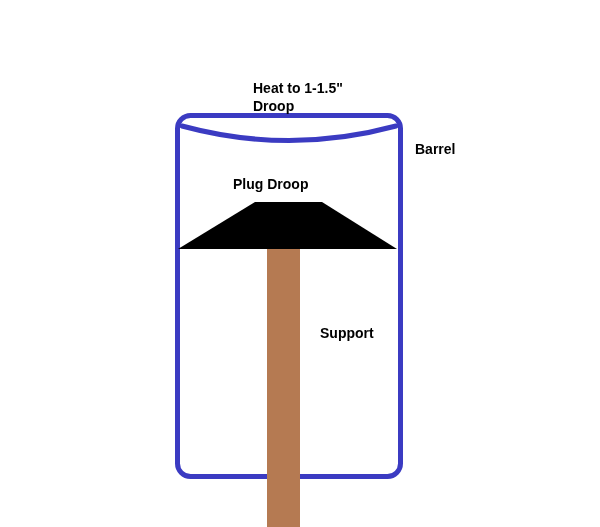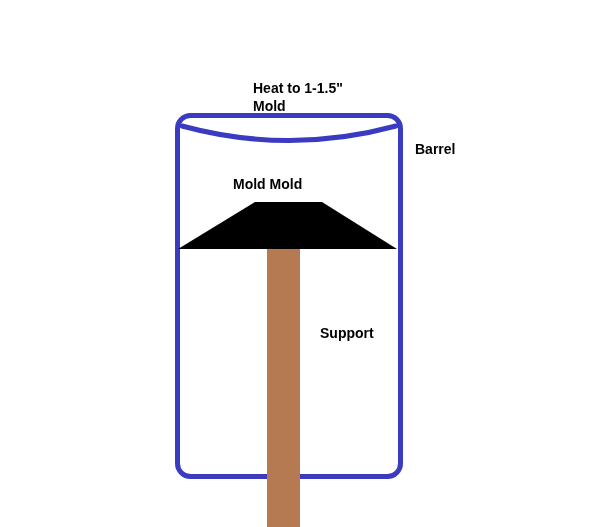--- a/index.html
+++ b/index.html
@@ -44,22 +44,22 @@
 
     <path d="M 182 126 Q 289 155 396 126" fill="none" stroke-width="5" stroke-linecap="round" stroke="#3b3bc2"></path>
 
     <rect x="267" y="245" width="33" height="282" fill="#b57a52"></rect>
 
     <polygon points="178,249 255,202 322,202 397,249" fill="#000000"></polygon>
   </svg>
 
   <div class="label label-heat">
     <div>Heat to 1-1.5"</div>
-    <div>Mold</div>
+    <div>Droop</div>
   </div>
 
   <div class="label label-barrel">Barrel</div>
 
-  <div class="label label-plug">Mold Mold</div>
+  <div class="label label-plug">Plug Droop</div>
 
   <div class="label label-support">Support</div>
 
 </div>
 
 </body></html>

